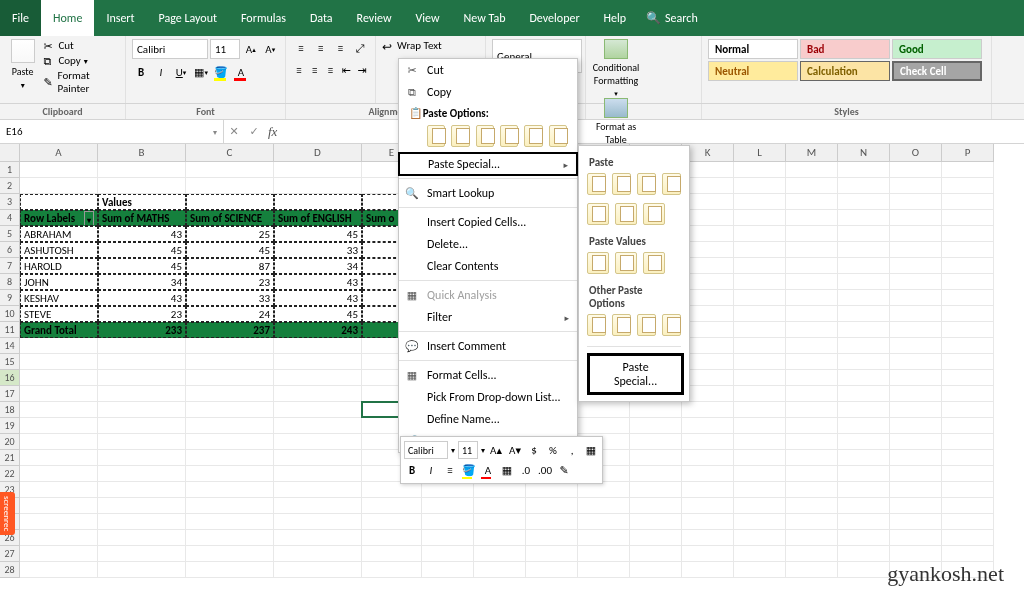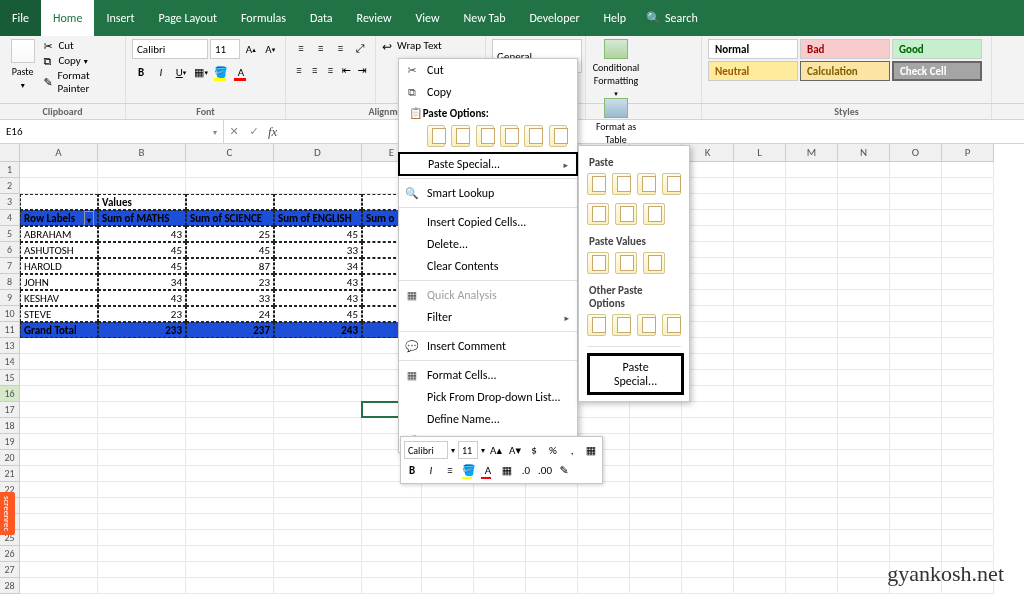--- a/index.html
+++ b/index.html
@@ -56,21 +56,21 @@
 .rowhead-corner { width: 20px; border-right: 1px solid #ccc; border-bottom: 1px solid #ccc; background: #f0f0f0; }
 .colhead { border-right: 1px solid #ccc; border-bottom: 1px solid #ccc; background: #f0f0f0; text-align: center; font-size: 11px; color: #555; line-height: 18px; }
 .w-a { width: 78px; } .w-b { width: 88px; } .w-c { width: 88px; } .w-d { width: 88px; } .w-e { width: 60px; }
 .w-std { width: 52px; }
 
 .rows { }
 .row { display: flex; height: 16px; }
 .rowhead { width: 20px; border-right: 1px solid #ccc; border-bottom: 1px solid #ccc; background: #f0f0f0; text-align: center; font-size: 10px; color: #555; line-height: 16px; }
 .cell { border-right: 1px solid #e8e8e8; border-bottom: 1px solid #e8e8e8; font-size: 11px; padding: 0 3px; line-height: 16px; overflow: hidden; white-space: nowrap; }
 .cell.num { text-align: right; }
-.cell.hl { background: #1d4ed8; }
+.cell.hl { background: #15803d; }
 .cell.bold { font-weight: bold; }
 .marquee { border: 1px dashed #222 !important; }
 
 .sel-border { position: absolute; border: 2px solid #217346; pointer-events: none; }
 .sel-handle { position: absolute; width: 6px; height: 6px; background: #217346; }
 
 .ctx-menu { position: absolute; background: #fff; border: 1px solid #c6c6c6; box-shadow: 2px 2px 6px rgba(0,0,0,0.25); font-size: 12px; }
 .ctx-menu .mi { height: 22px; display: flex; align-items: center; padding: 0 10px 0 28px; position: relative; cursor: default; }
 .ctx-menu .mi .mi-icon { position: absolute; left: 6px; width: 14px; height: 14px; color: #555; font-size: 11px; display: flex; align-items: center; justify-content: center; }
 .ctx-menu .mi.arrow::after { content: '▸'; position: absolute; right: 8px; font-size: 9px; color: #555; }
@@ -461,39 +461,20 @@
         <div class="cell w-std"></div>
         <div class="cell w-std"></div>
         <div class="cell w-std"></div>
         <div class="cell w-std"></div>
         <div class="cell w-std"></div>
         <div class="cell w-std"></div>
         <div class="cell w-std"></div>
         <div class="cell w-std"></div>
       </div>
       <div class="row">
-        <div class="rowhead">13</div>
-        <div class="cell w-a"></div>
-        <div class="cell w-b"></div>
-        <div class="cell w-c"></div>
-        <div class="cell w-d"></div>
-        <div class="cell w-e"></div>
-        <div class="cell w-std"></div>
-        <div class="cell w-std"></div>
-        <div class="cell w-std"></div>
-        <div class="cell w-std"></div>
-        <div class="cell w-std"></div>
-        <div class="cell w-std"></div>
-        <div class="cell w-std"></div>
-        <div class="cell w-std"></div>
-        <div class="cell w-std"></div>
-        <div class="cell w-std"></div>
-        <div class="cell w-std"></div>
-      </div>
-      <div class="row">
         <div class="rowhead">14</div>
         <div class="cell w-a"></div>
         <div class="cell w-b"></div>
         <div class="cell w-c"></div>
         <div class="cell w-d"></div>
         <div class="cell w-e"></div>
         <div class="cell w-std"></div>
         <div class="cell w-std"></div>
         <div class="cell w-std"></div>
         <div class="cell w-std"></div>

